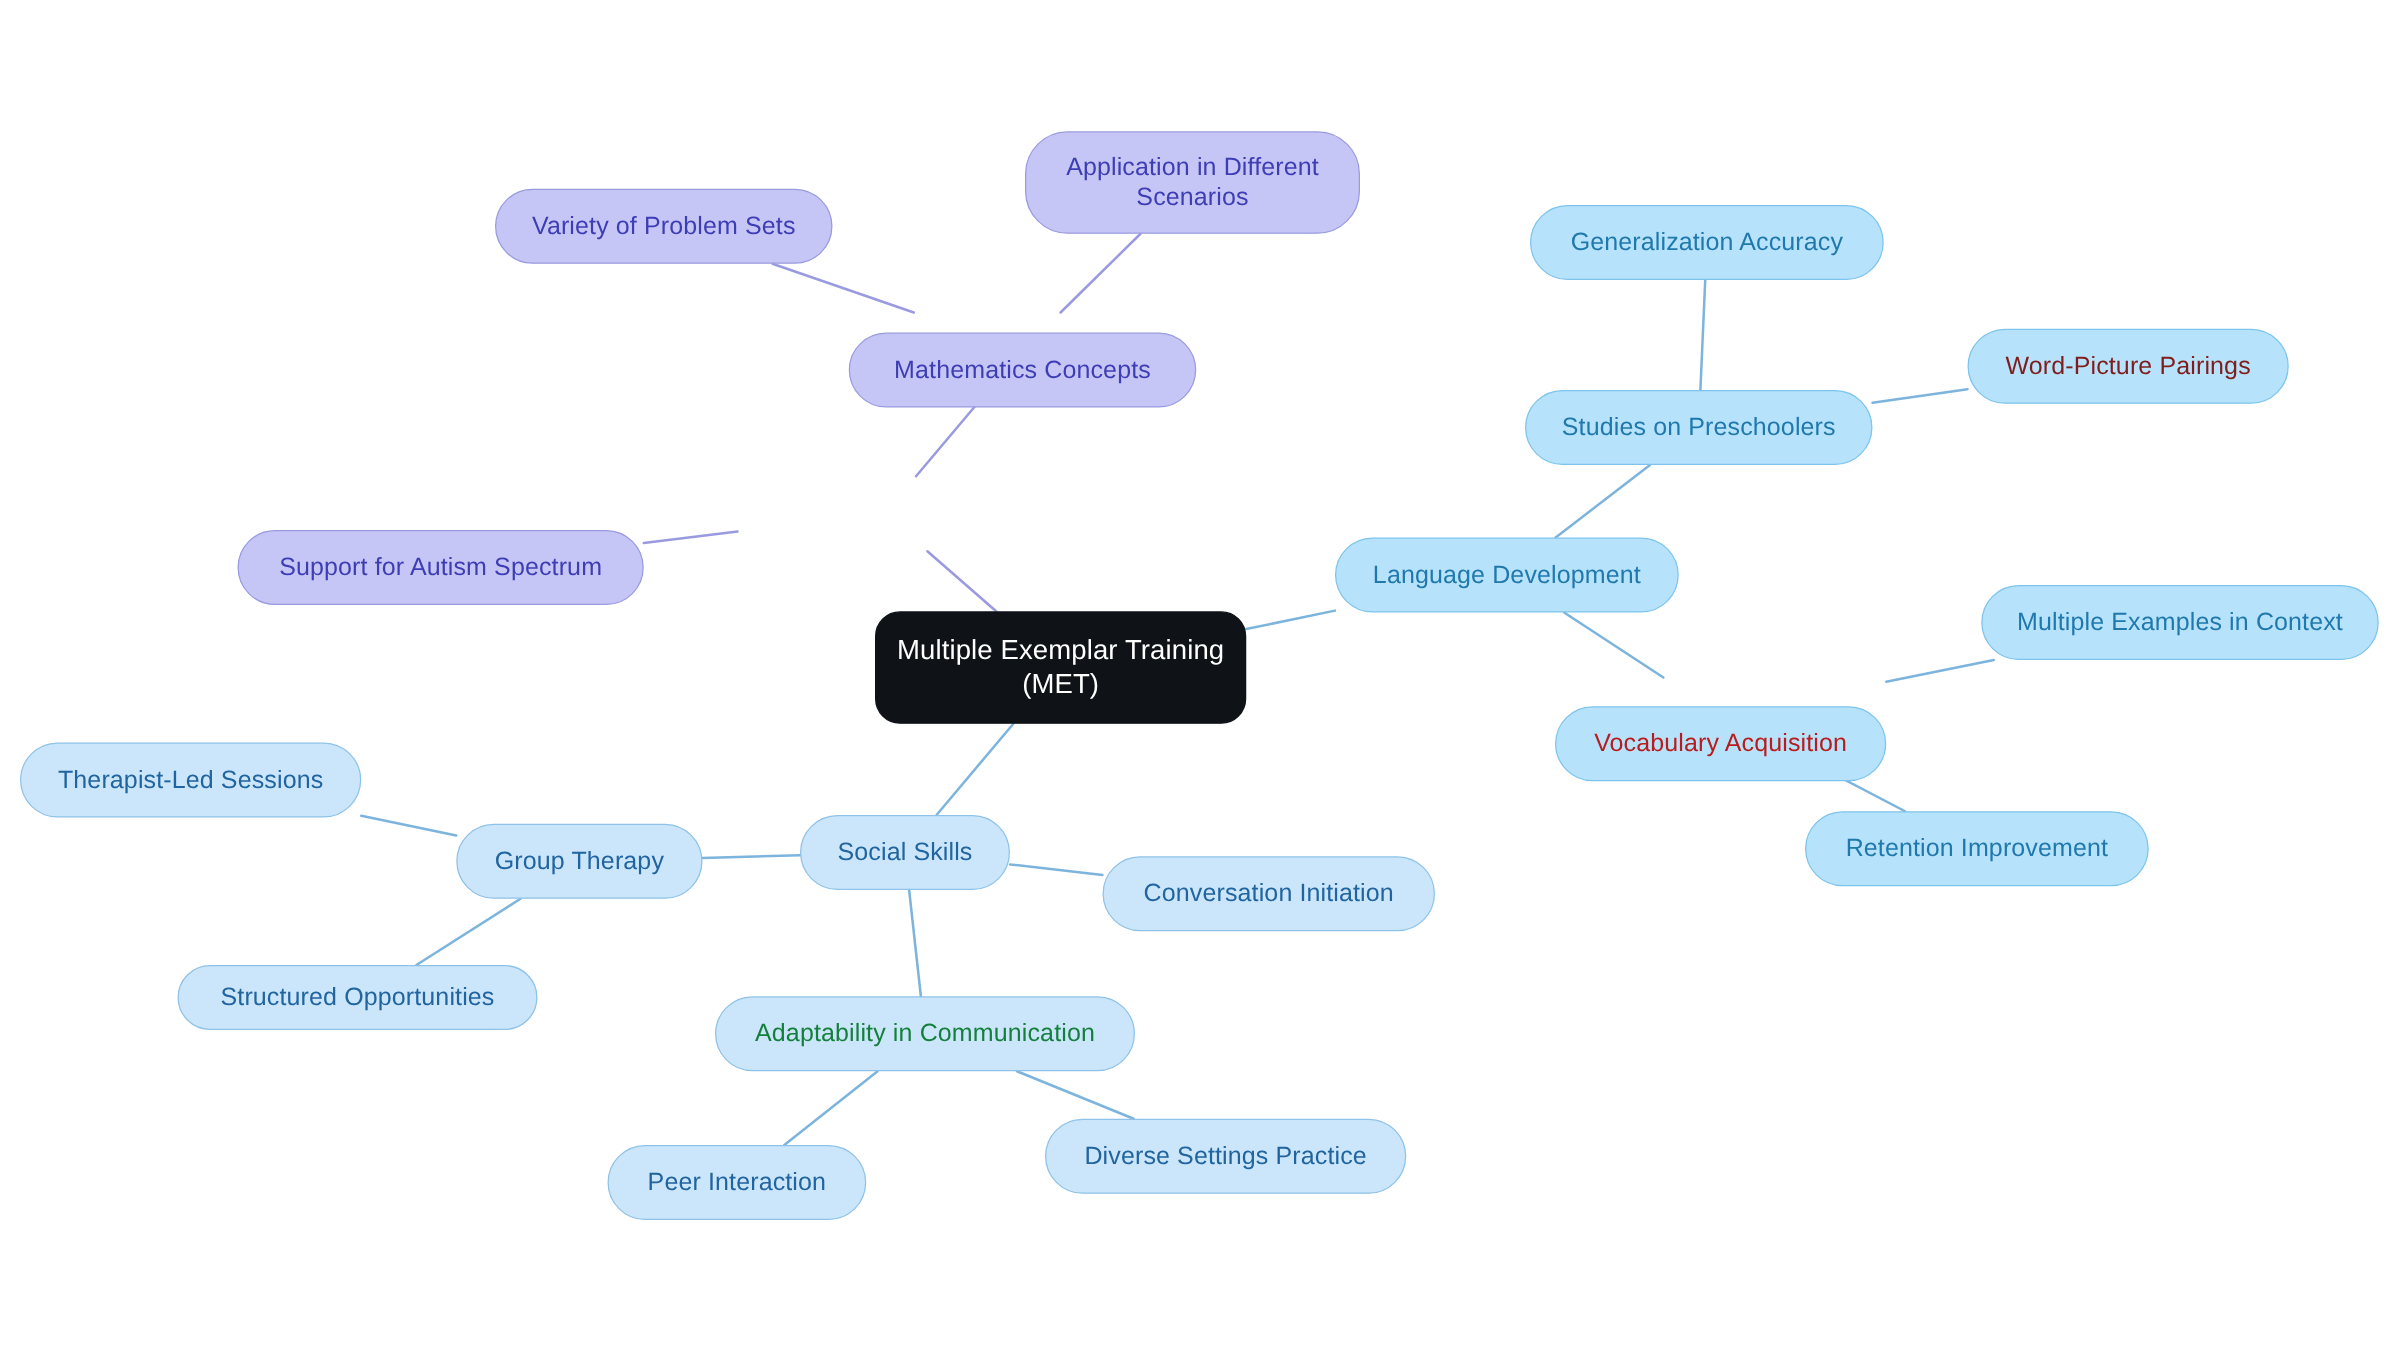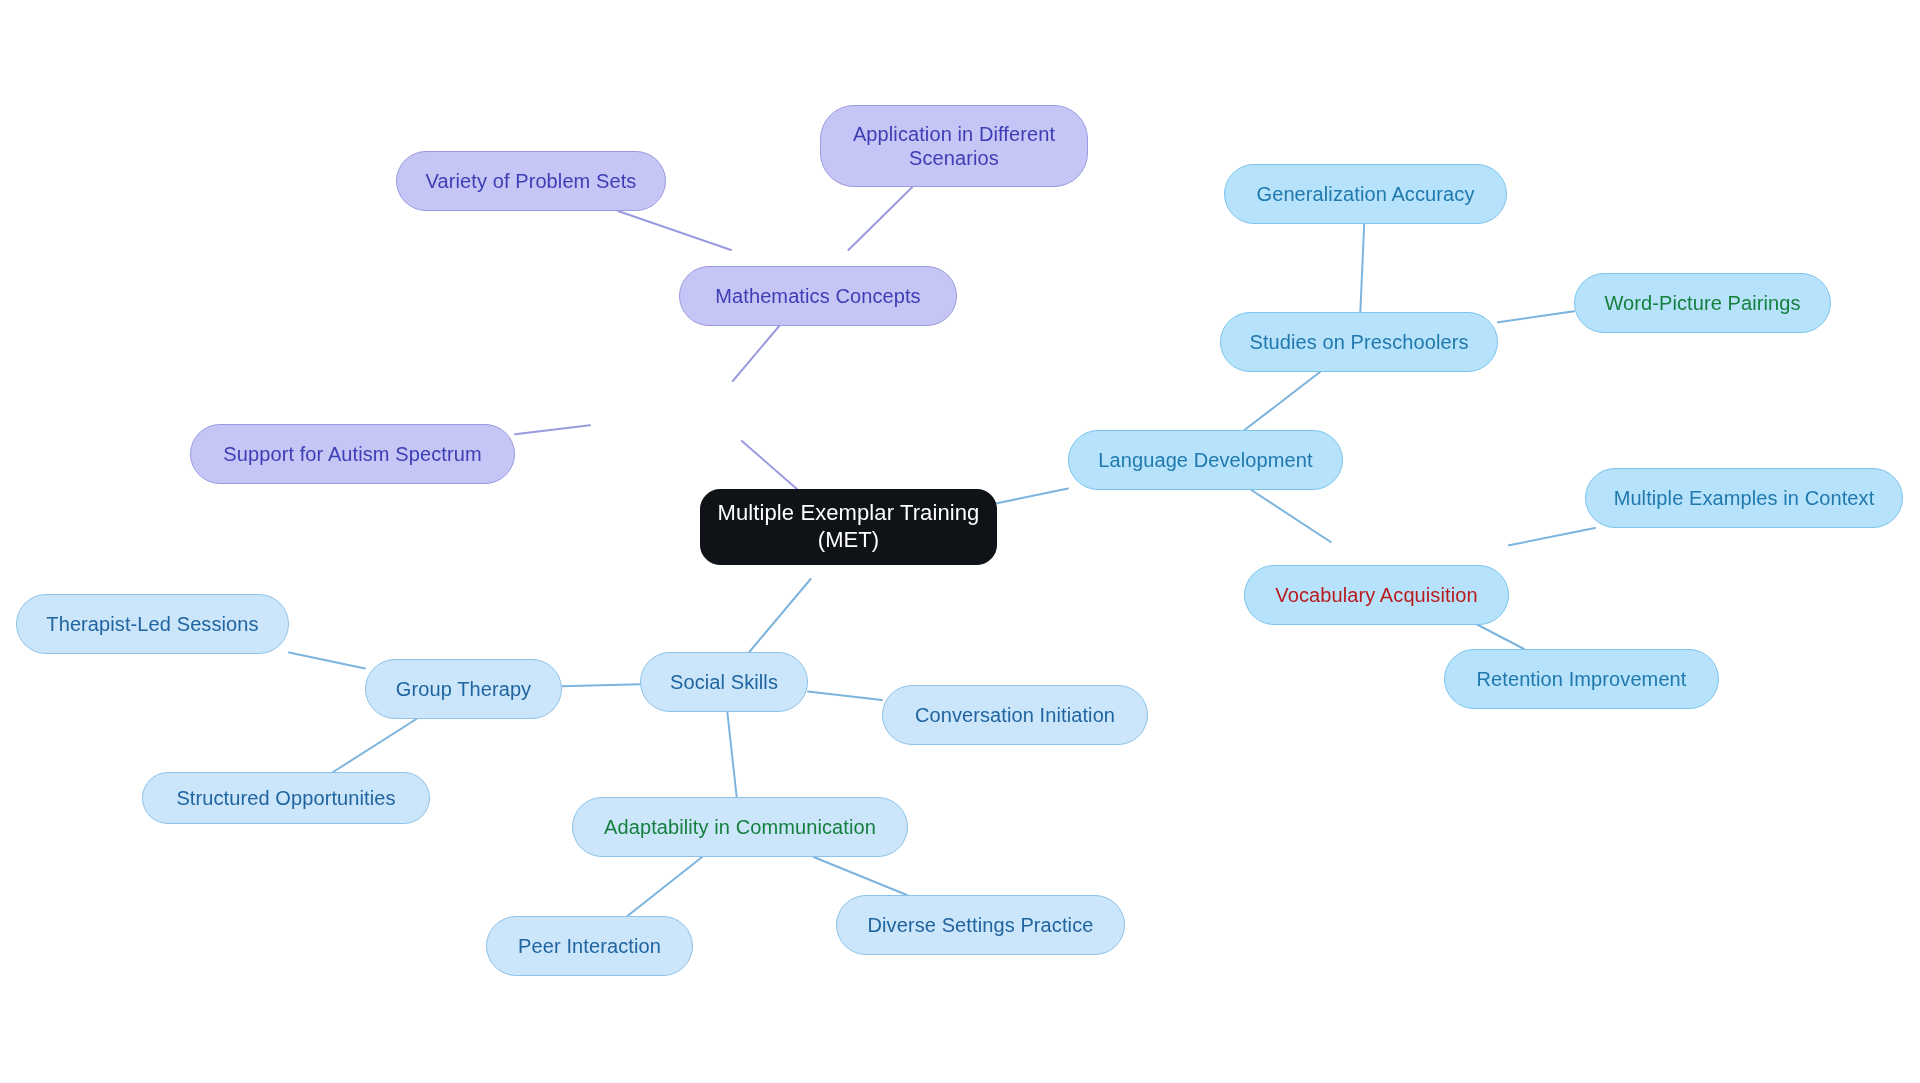--- a/index.html
+++ b/index.html
@@ -84,31 +84,31 @@
       <line x1="810.6452702702703" y1="579" x2="749.2364864864865" y2="652" stroke="#7cb4dd" stroke-width="2" stroke-linecap="round"></line>
       <line x1="640" y1="684.2571976967371" x2="562" y2="686.3531669865642" stroke="#7cb4dd" stroke-width="2" stroke-linecap="round"></line>
       <line x1="365" y1="668.4131832797427" x2="289" y2="652.5289389067524" stroke="#7cb4dd" stroke-width="2" stroke-linecap="round"></line>
       <line x1="416.37610619469024" y1="719" x2="333.12389380530976" y2="772" stroke="#7cb4dd" stroke-width="2" stroke-linecap="round"></line>
       <line x1="808" y1="691.5257731958762" x2="882" y2="699.9175257731958" stroke="#7cb4dd" stroke-width="2" stroke-linecap="round"></line>
       <line x1="727.3103448275862" y1="712" x2="736.6896551724138" y2="797" stroke="#7cb4dd" stroke-width="2" stroke-linecap="round"></line>
       <line x1="702.0588235294117" y1="857" x2="627.4411764705883" y2="916" stroke="#7cb4dd" stroke-width="2" stroke-linecap="round"></line>
       <line x1="813.6224489795918" y1="857" x2="906.8775510204082" y2="895" stroke="#7cb4dd" stroke-width="2" stroke-linecap="round"></line>
     </svg>
   <div id="node-layer">
-      <div class="node root" style="left: 700px; top: 489px; width: 297px; height: 76px; background: rgb(15, 19, 24); border-color: rgb(15, 19, 24); color: rgb(255, 255, 255); font-size: 22px;"><span class="node-label">Multiple Exemplar Training
+      <div class="node root" style="left: 700px; top: 489px; width: 297px; height: 90px; background: rgb(15, 19, 24); border-color: rgb(15, 19, 24); color: rgb(255, 255, 255); font-size: 22px;"><span class="node-label">Multiple Exemplar Training
 (MET)</span></div>
       <div class="node" style="left: 679px; top: 250px; width: 278px; height: 60px; background: rgb(198, 198, 246); border-color: rgb(154, 154, 224); color: rgb(61, 61, 181); font-size: 20px; margin-top: 16px;"><span class="node-label">Mathematics Concepts</span></div>
       <div class="node" style="left: 396px; top: 151px; width: 270px; height: 60px; background: rgb(198, 198, 246); border-color: rgb(154, 154, 224); color: rgb(61, 61, 181); font-size: 20px;"><span class="node-label">Variety of Problem Sets</span></div>
       <div class="node" style="left: 820px; top: 105px; width: 268px; height: 82px; background: rgb(198, 198, 246); border-color: rgb(154, 154, 224); color: rgb(61, 61, 181); font-size: 20px;"><span class="node-label">Application in Different
 Scenarios</span></div>
       <div class="node" style="left: 190px; top: 424px; width: 325px; height: 60px; background: rgb(198, 198, 246); border-color: rgb(154, 154, 224); color: rgb(61, 61, 181); font-size: 20px;"><span class="node-label">Support for Autism Spectrum</span></div>
       <div class="node" style="left: 1068px; top: 430px; width: 275px; height: 60px; background: rgb(183, 226, 251); border-color: rgb(124, 196, 236); color: rgb(32, 121, 173); font-size: 20px;"><span class="node-label">Language Development</span></div>
       <div class="node" style="left: 1220px; top: 312px; width: 278px; height: 60px; background: rgb(183, 226, 251); border-color: rgb(124, 196, 236); color: rgb(32, 121, 173); font-size: 20px;"><span class="node-label">Studies on Preschoolers</span></div>
       <div class="node" style="left: 1224px; top: 164px; width: 283px; height: 60px; background: rgb(183, 226, 251); border-color: rgb(124, 196, 236); color: rgb(32, 121, 173); font-size: 20px;"><span class="node-label">Generalization Accuracy</span></div>
-      <div class="node" style="left: 1574px; top: 273px; width: 257px; height: 60px; background: rgb(183, 226, 251); border-color: rgb(124, 196, 236); color: #15803d; font-size: 20px;"><span class="node-label">Word-Picture Pairings</span></div>
+      <div class="node" style="left: 1574px; top: 263px; width: 257px; height: 60px; background: rgb(183, 226, 251); border-color: rgb(124, 196, 236); color: #7f1d1d; font-size: 20px;"><span class="node-label">Word-Picture Pairings</span></div>
       <div class="node" style="left: 1244px; top: 542px; width: 265px; height: 60px; background: rgb(183, 226, 251); border-color: rgb(124, 196, 236); color: #b91c1c; font-size: 20px; margin-top: 23px;"><span class="node-label">Vocabulary Acquisition</span></div>
       <div class="node" style="left: 1585px; top: 468px; width: 318px; height: 60px; background: rgb(183, 226, 251); border-color: rgb(124, 196, 236); color: rgb(32, 121, 173); font-size: 20px;"><span class="node-label">Multiple Examples in Context</span></div>
       <div class="node" style="left: 1444px; top: 649px; width: 275px; height: 60px; background: rgb(183, 226, 251); border-color: rgb(124, 196, 236); color: rgb(32, 121, 173); font-size: 20px;"><span class="node-label">Retention Improvement</span></div>
       <div class="node" style="left: 640px; top: 652px; width: 168px; height: 60px; background: rgb(203, 230, 250); border-color: rgb(142, 194, 232); color: rgb(32, 100, 160); font-size: 20px;"><span class="node-label">Social Skills</span></div>
       <div class="node" style="left: 365px; top: 659px; width: 197px; height: 60px; background: rgb(203, 230, 250); border-color: rgb(142, 194, 232); color: rgb(32, 100, 160); font-size: 20px;"><span class="node-label">Group Therapy</span></div>
       <div class="node" style="left: 16px; top: 594px; width: 273px; height: 60px; background: rgb(203, 230, 250); border-color: rgb(142, 194, 232); color: rgb(32, 100, 160); font-size: 20px;"><span class="node-label">Therapist-Led Sessions</span></div>
       <div class="node" style="left: 142px; top: 772px; width: 288px; height: 52px; background: rgb(203, 230, 250); border-color: rgb(142, 194, 232); color: rgb(32, 100, 160); font-size: 20px;"><span class="node-label">Structured Opportunities</span></div>
       <div class="node" style="left: 882px; top: 685px; width: 266px; height: 60px; background: rgb(203, 230, 250); border-color: rgb(142, 194, 232); color: rgb(32, 100, 160); font-size: 20px;"><span class="node-label">Conversation Initiation</span></div>
       <div class="node" style="left: 572px; top: 797px; width: 336px; height: 60px; background: rgb(203, 230, 250); border-color: rgb(142, 194, 232); color: #15803d; font-size: 20px;"><span class="node-label">Adaptability in Communication</span></div>
       <div class="node" style="left: 486px; top: 916px; width: 207px; height: 60px; background: rgb(203, 230, 250); border-color: rgb(142, 194, 232); color: rgb(32, 100, 160); font-size: 20px;"><span class="node-label">Peer Interaction</span></div>

